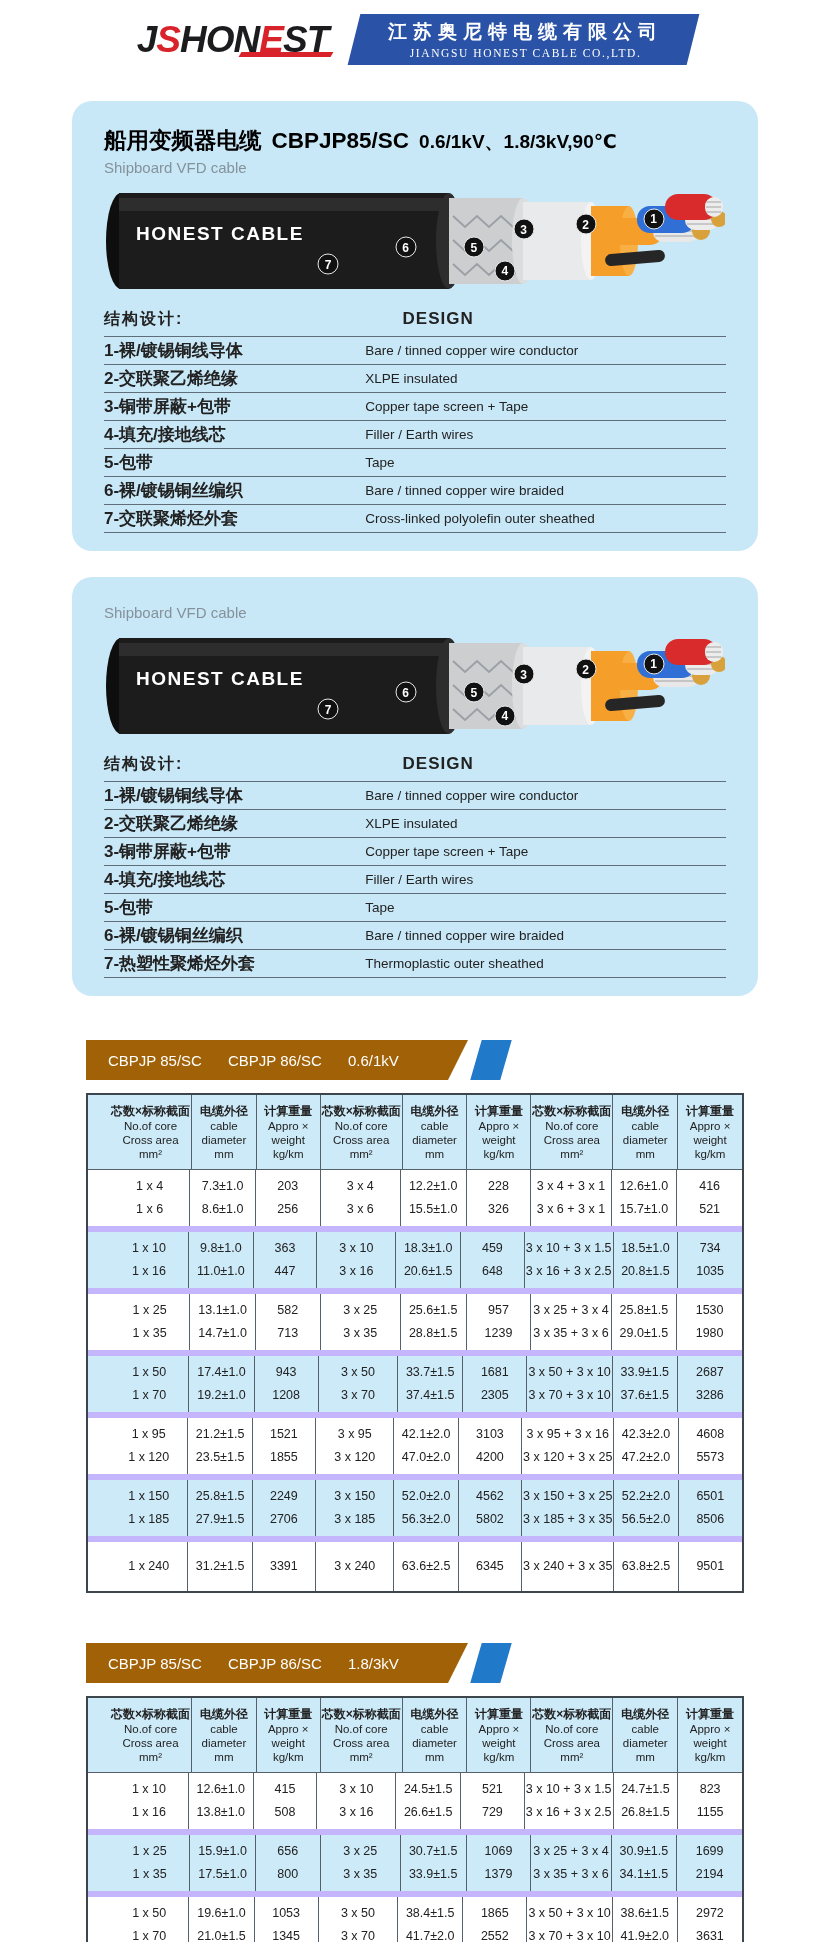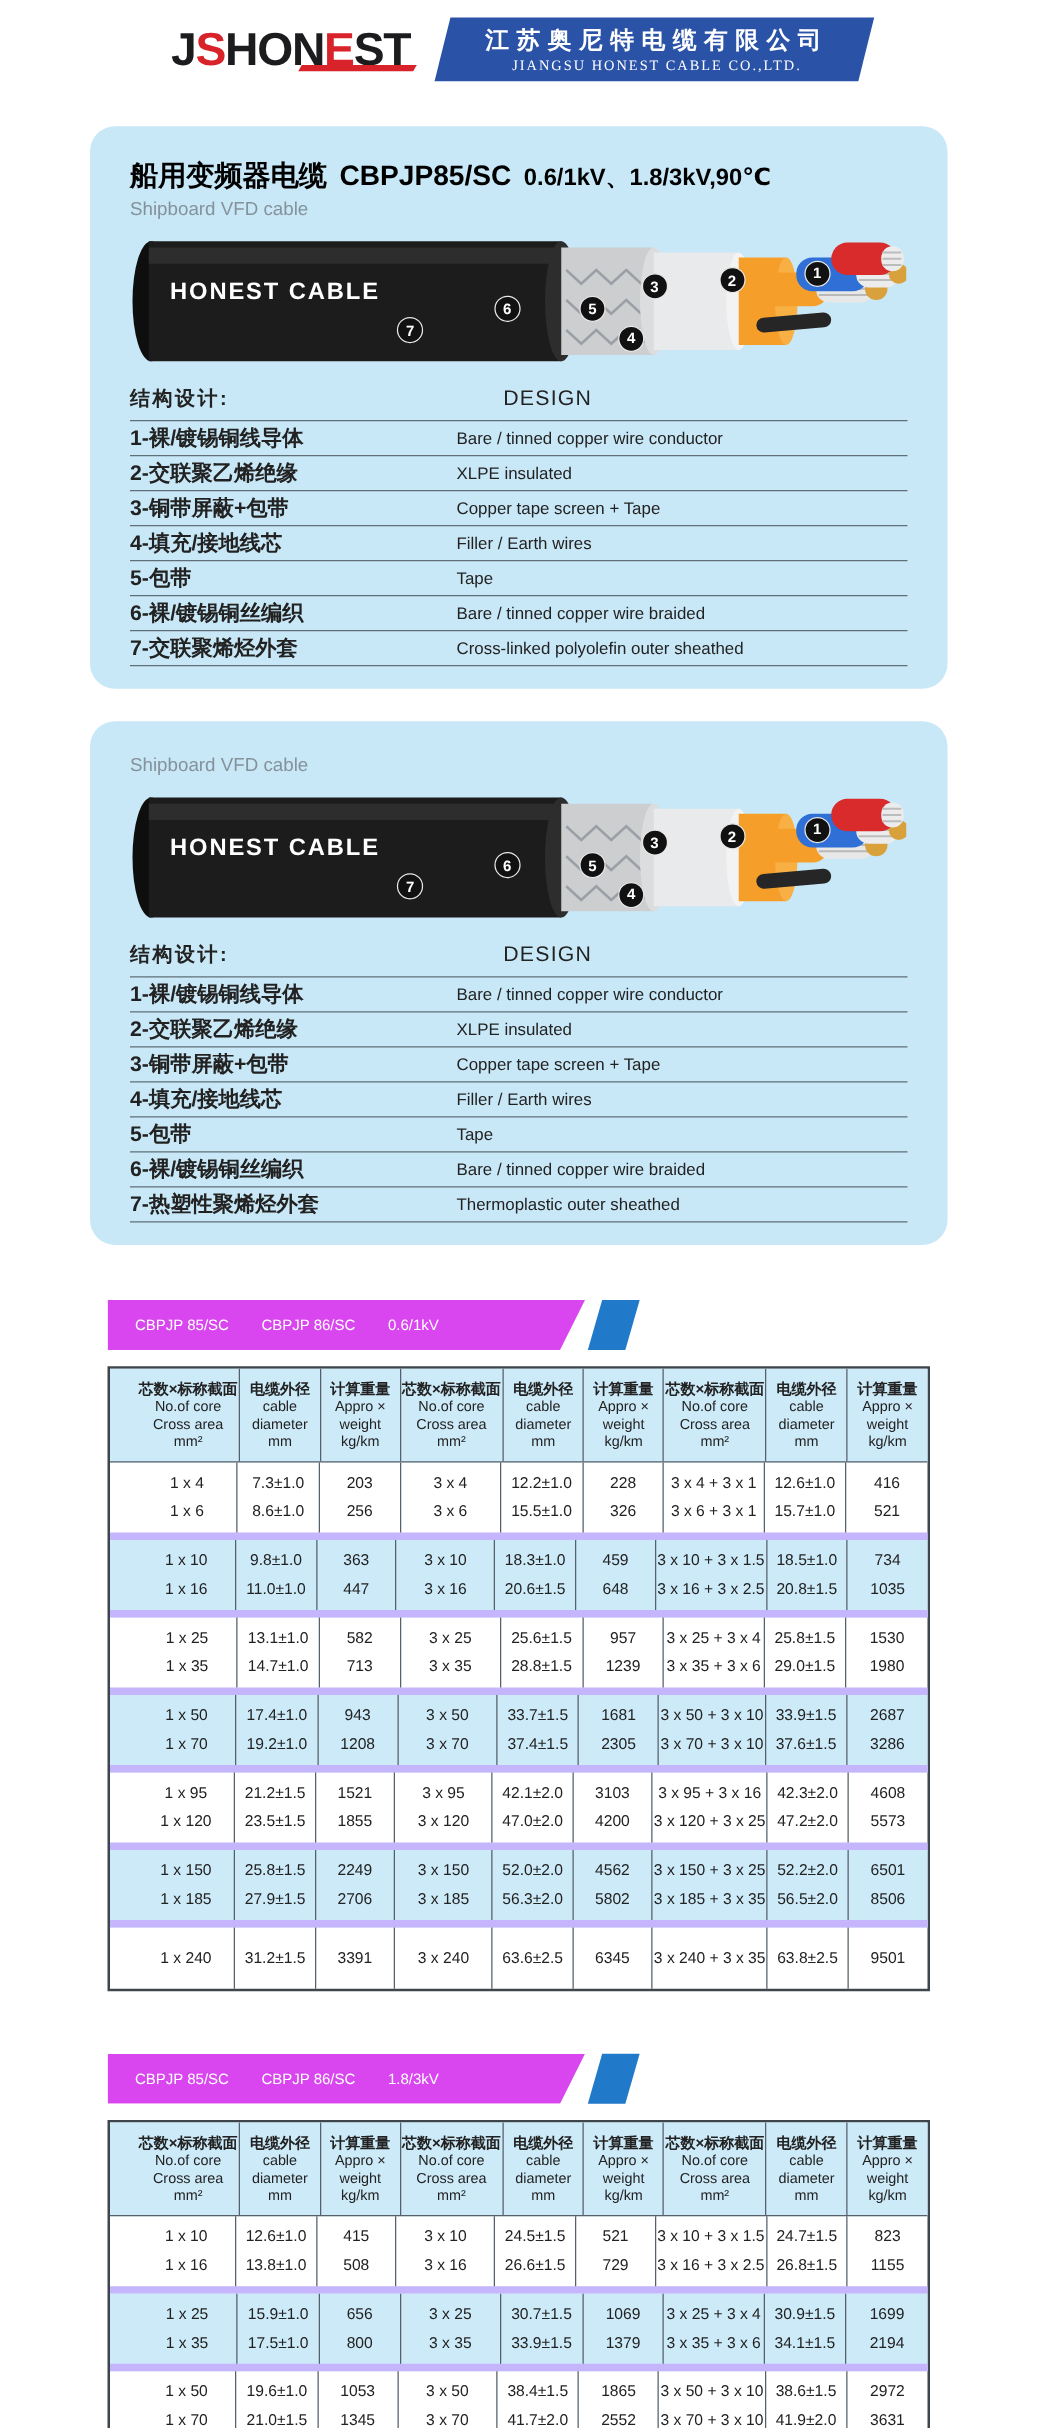--- a/index.html
+++ b/index.html
@@ -1,53 +1,53 @@
 <!DOCTYPE html>
 <html><head>
 <meta charset="utf-8">
 <style>
   html,body{margin:0;padding:0;background:#ffffff;}
   body{width:830px;font-family:"Liberation Sans","DejaVu Sans",sans-serif;color:#222;}
   .page{width:830px;overflow:hidden;}
 
   
   .topbar{display:flex;align-items:center;justify-content:center;padding:14px 0 10px;gap:6px;}
-  .logo{font-weight:bold;font-size:37px;letter-spacing:-1px;position:relative;padding-right:6px;white-space:nowrap;}
+  .logo{font-style:italic;font-weight:bold;font-size:37px;letter-spacing:-1px;position:relative;padding-right:6px;white-space:nowrap;}
   .logo .lg-dark{color:#1c1c1e;}
   .logo .lg-red{color:#d8232a;}
   .logo::after{content:"";position:absolute;right:2px;bottom:4px;width:92px;height:5px;background:#d8232a;transform:skewX(-30deg);}
   .company-banner{background:#2a52a6;transform:skewX(-14deg);padding:5px 30px 6px 34px;margin-left:14px;}
   .cb-inner{transform:skewX(14deg);text-align:center;}
   .cb-cn{color:#fff;font-size:19px;font-weight:bold;letter-spacing:6px;white-space:nowrap;}
   .cb-en{color:#fff;font-size:11.5px;font-family:"Liberation Serif","DejaVu Serif",serif;letter-spacing:1.6px;margin-top:2px;white-space:nowrap;}
 
   
   .product-card{width:622px;margin:26px auto 0;background:#c9e8f7;border-radius:20px;padding:24px 32px 18px;}
   .card-title{margin:0;font-size:22.5px;font-weight:bold;color:#000;white-space:nowrap;}
   .card-title .model{margin-left:10px;}
   .card-title .rating{font-size:19px;margin-left:10px;}
   .card-subtitle{font-size:15px;color:#84929b;margin-top:3px;}
   .cable-wrap{position:relative;width:620px;height:106px;margin:12px auto 6px;}
   .cable-label{position:absolute;left:5%;top:33%;color:#fff;font-weight:bold;font-size:19px;letter-spacing:1.5px;}
   .badge{position:absolute;width:19px;height:19px;border-radius:50%;background:#111;color:#fff;font-size:12px;font-weight:bold;display:flex;align-items:center;justify-content:center;transform:translate(-50%,-50%);border:1px solid #e8e8e8;}
   .design-head{display:flex;align-items:center;margin-top:8px;height:34px;}
   .dh-cn{font-size:16px;font-weight:bold;letter-spacing:2px;width:42%;}
-  .dh-en{font-size:17px;font-weight:normal;letter-spacing:1px;margin-left:6%;}
+  .dh-en{font-size:17px;font-weight:bold;letter-spacing:1px;margin-left:6%;}
   .design-rows{}
   .design-row{display:flex;align-items:center;height:27px;border-top:1px solid #5f6e78;}
   .design-row:last-child{border-bottom:1px solid #5f6e78;}
   .dr-cn{width:42%;font-size:17px;font-weight:bold;}
   .dr-en{font-size:13.5px;}
 
   
   .spec-section{margin:0 86px;}
   .spec-section.first{margin-top:44px;}
   .spec-section.second{margin-top:50px;}
   .spec-banner{position:relative;height:40px;margin-bottom:13px;}
-  .sb-dark{position:absolute;left:0;top:0;height:100%;width:382px;background:#d946ef;clip-path:polygon(0 0,100% 0,calc(100% - 20px) 100%,0 100%);display:flex;align-items:center;color:#fff;font-size:12px;padding-left:22px;box-sizing:border-box;}
+  .sb-dark{position:absolute;left:0;top:0;height:100%;width:382px;background:#a16207;clip-path:polygon(0 0,100% 0,calc(100% - 20px) 100%,0 100%);display:flex;align-items:center;color:#fff;font-size:15px;padding-left:22px;box-sizing:border-box;}
   .sb-dark span{margin-right:26px;white-space:nowrap;}
   .sb-light{position:absolute;left:390px;top:0;height:100%;width:30px;background:#2179ca;transform:skewX(-16deg);}
   .spec-table{border:2px solid #3d464d;}
   .spec-grid{display:grid;grid-template-columns:repeat(3,83fr 68fr 67fr);padding-left:22px;}
   .spec-grid>*{border-right:1px solid #55606a;}
   .spec-grid>*:last-child{border-right:none;}
   .spec-head{background:#cdeaf8;border-bottom:1px solid #55606a;}
   .h-cell{text-align:center;padding:9px 1px 8px;}
   .h-cn{font-size:12px;font-weight:bold;line-height:15px;white-space:nowrap;}
   .h-en{font-size:11.5px;line-height:14px;}

